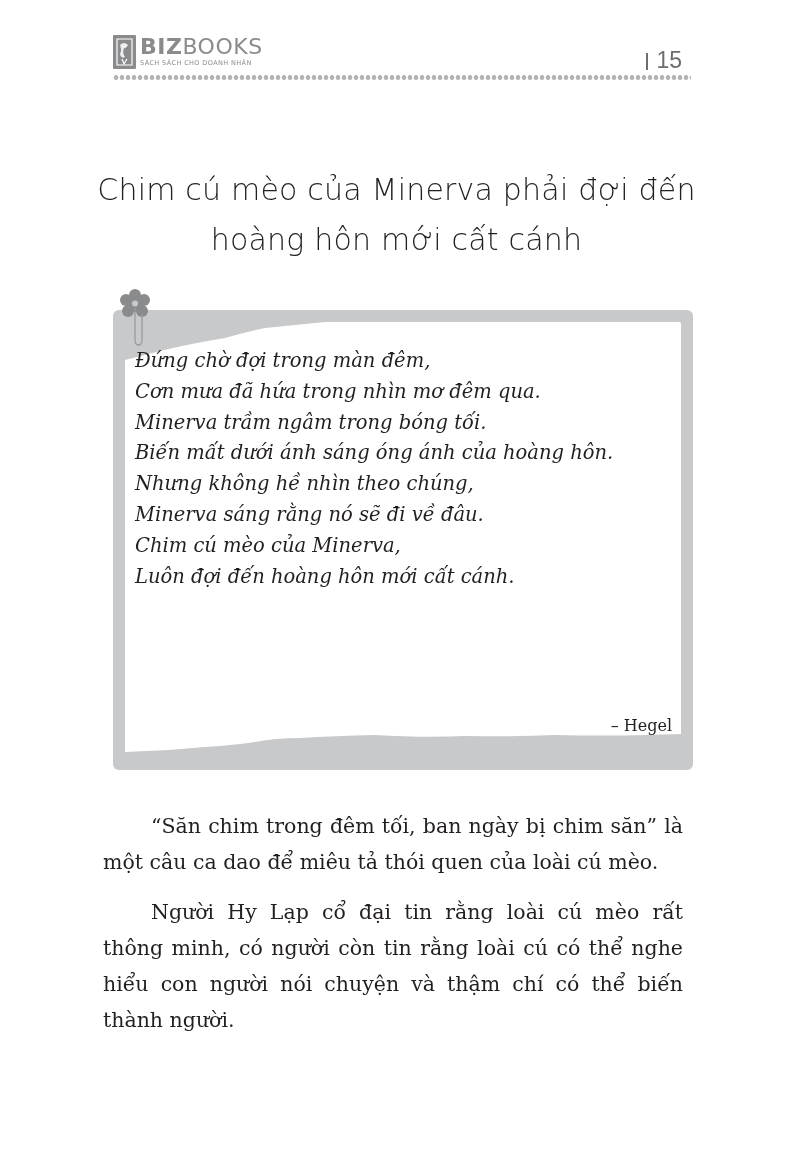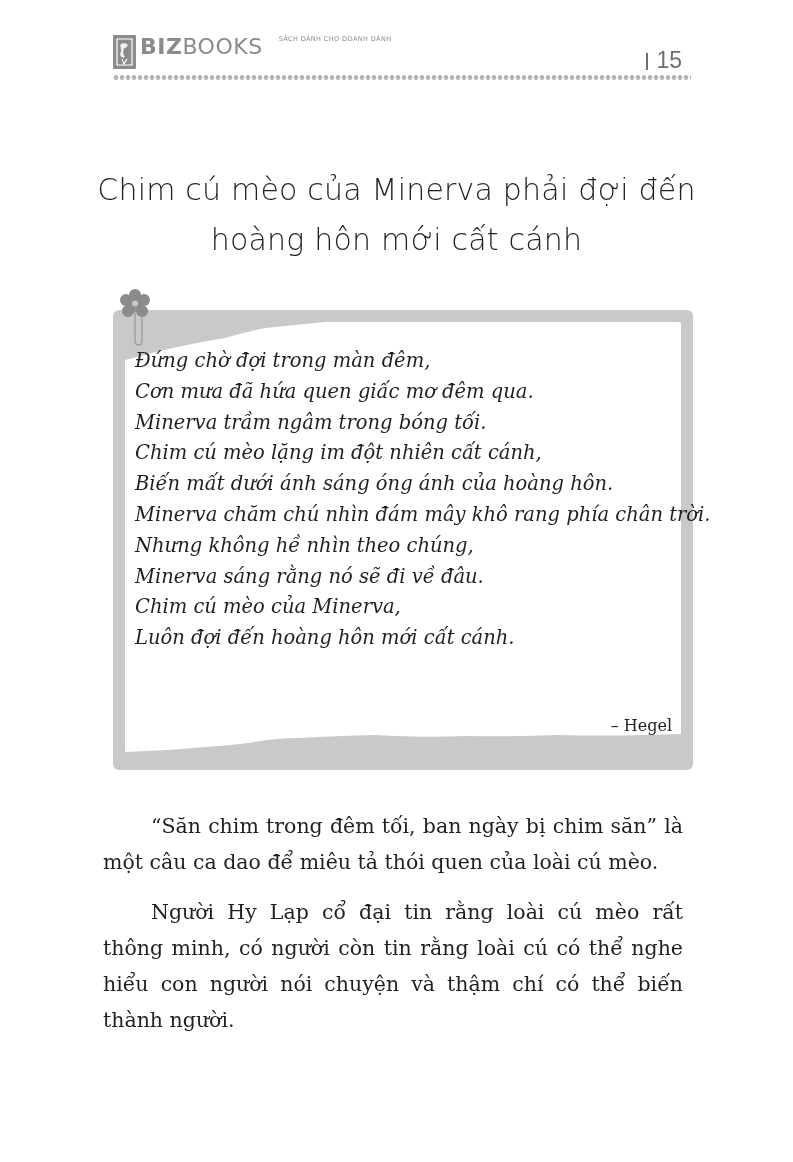--- a/index.html
+++ b/index.html
@@ -2,21 +2,21 @@
 <html><head>
 <meta charset="utf-8">
 <style>
   html, body { margin:0; padding:0; }
   body { width:793px; height:1162px; background:#ffffff; position:relative; overflow:hidden;
          font-family:"DejaVu Serif", serif; color:#231f20; }
   .header { position:absolute; left:0; top:0; width:793px; height:90px; }
   .logo { position:absolute; left:113px; top:35px; display:flex; align-items:flex-start; }
   .logo-icon { width:23px; height:34px; background:#8a8b8d; position:relative; margin-right:4px; border-radius:1px; }
   .logo-icon svg { position:absolute; left:0; top:0; }
-  .logo-text { display:flex; flex-direction:row;gap:16px; }
+  .logo-text { display:flex; flex-direction:column; }
   .brand { font-family:"DejaVu Sans", sans-serif; font-size:22px; line-height:24px; color:#8a8b8d; letter-spacing:0.5px; }
   .brand b { font-weight:bold; }
   .brand span.light { font-weight:normal; }
   .tagline { font-family:"DejaVu Sans", sans-serif; font-size:6.5px; color:#8a8b8d; letter-spacing:0.4px; margin-top:0px; }
   .page-num { position:absolute; left:646px; top:47px; font-family:"Liberation Sans", sans-serif; font-size:23px; color:#6d6e70; }
   .page-num .bar { display:inline-block; width:1.5px; height:17px; background:#6d6e70; vertical-align:-2px; margin-right:9px; }
   .rule { position:absolute; left:113px; top:75px; width:578px; height:5px;
           background-image: radial-gradient(circle at 3px 2.5px, #b3b4b6 2.3px, transparent 2.6px);
           background-size:6px 5px; background-repeat:repeat-x; }
   .title { position:absolute; left:0; width:793px; text-align:center; top:165px;
@@ -43,21 +43,21 @@
   <div class="logo">
     <div class="logo-icon">
       <svg width="23" height="34" viewBox="0 0 23 34">
         <path d="M4 4 L19 4 L19 30 L4 30 Z" fill="none" stroke="#ffffff" stroke-width="1.2"></path>
         <path d="M7 10 Q11 6 15 10 Q13 14 11 13 Q9 18 12 22 Q8 24 7 19 Q9 15 7 10 Z" fill="#ffffff" opacity="0.85"></path>
         <path d="M9 24 L11 29 L14 24" fill="none" stroke="#ffffff" stroke-width="1.2"></path>
       </svg>
     </div>
     <div class="logo-text">
       <div class="brand"><b>BIZ</b><span class="light">BOOKS</span></div>
-      <div class="tagline">SÁCH DÀNH CHO DOANH DÀNH</div>
+      <div class="tagline">SÁCH SÁCH CHO DOANH NHÂN</div>
     </div>
   </div>
   <div class="page-num"><span class="bar"></span><span>15</span></div>
   <div class="rule"></div>
 </div>
 
 <div class="title">
   <div>Chim cú mèo của Minerva phải đợi đến</div>
   <div>hoàng hôn mới cất cánh</div>
 </div>
@@ -83,25 +83,23 @@
     <circle cx="17" cy="16" r="8"></circle>
   </g>
   <circle cx="17" cy="15.5" r="3" fill="#c8c9cb"></circle>
 </svg>
 <svg class="clip" viewBox="0 0 14 40">
   <path d="M4 0 L4 32 Q4 37 7.5 37 Q11 37 11 32 L11 6" fill="none" stroke="#9a9b9d" stroke-width="1.3"></path>
 </svg>
 
 <div class="poem">
   <div>Đứng chờ đợi trong màn đêm,</div>
-  <div>Cơn mưa đã hứa quen giấc mơ đêm qua.</div>
+  <div>Cơn mưa đã hứa trong nhìn mơ đêm qua.</div>
   <div>Minerva trầm ngâm trong bóng tối.</div>
-  <div>Chim cú mèo lặng im đột nhiên cất cánh,</div>
   <div>Biến mất dưới ánh sáng óng ánh của hoàng hôn.</div>
-  <div>Minerva chăm chú nhìn đám mây khô rang phía chân trời.</div>
   <div>Nhưng không hề nhìn theo chúng,</div>
   <div>Minerva sáng rằng nó sẽ đi về đâu.</div>
   <div>Chim cú mèo của Minerva,</div>
   <div>Luôn đợi đến hoàng hôn mới cất cánh.</div>
 </div>
 <div class="attribution">– Hegel</div>
 
 <div class="body-text">
   <p>“Săn chim trong đêm tối, ban ngày bị chim săn” là một câu ca dao để miêu tả thói quen của loài cú mèo.</p>
   <p>Người Hy Lạp cổ đại tin rằng loài cú mèo rất thông minh, có người còn tin rằng loài cú có thể nghe hiểu con người nói chuyện và thậm chí có thể biến thành người.</p>

